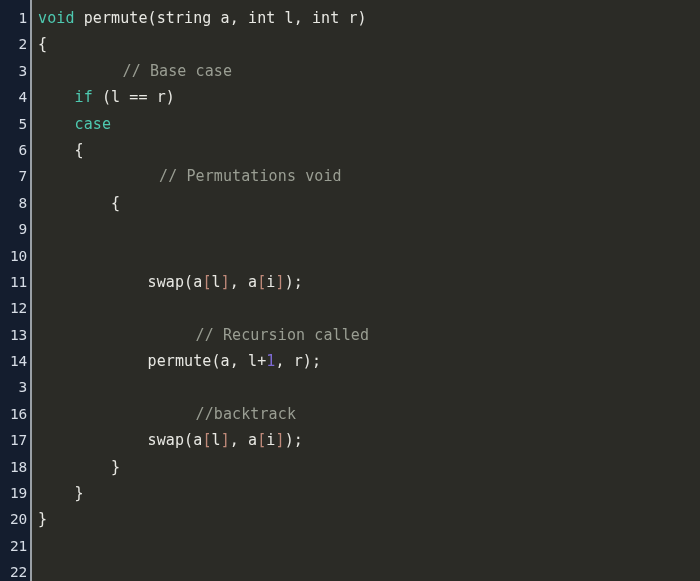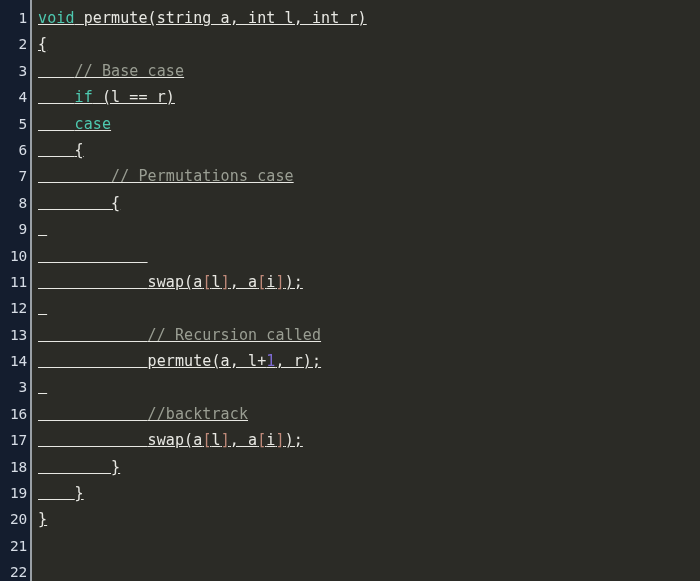--- a/index.html
+++ b/index.html
@@ -62,27 +62,26 @@
     overflow: hidden;
   }
 
   .code-line {
     height: 26.4px;
     line-height: 26.4px;
     white-space: pre;
     color: #e8e8e3;
     font-size: 15px;
     letter-spacing: 0.1px;
-    text-decoration: underline;
   }
 
   
   .tok-kw       { color: #4ec9b0; }
   .tok-plain    { color: #e8e8e3; }
-  .tok-comment  { color: #9a9e93; }
+  .tok-comment  { color: #9a9e93; margin-left: 48px; }
   .tok-number   { color: #7d6ad1; }
   .tok-bracket  { color: #c08a7a; }
   .tok-punct    { color: #e8e8e3; }
 </style>
 </head>
 <body>
 
 <div id="code-editor">
 
   <div id="gutter">
@@ -110,21 +109,21 @@
       <div class="gutter-line">22</div>
     </div>
 
   <div id="code-area">
       <div class="code-line"><span class="tok-kw">void</span><span class="tok-plain"> permute(string a, int l, int r)</span></div>
       <div class="code-line"><span class="tok-punct">{</span></div>
       <div class="code-line"><span>    </span><span class="tok-comment">// Base case</span></div>
       <div class="code-line"><span>    </span><span class="tok-kw">if</span><span class="tok-plain"> (l == r)</span></div>
       <div class="code-line"><span>    </span><span class="tok-kw">case</span></div>
       <div class="code-line"><span>    </span><span class="tok-punct">{</span></div>
-      <div class="code-line"><span>        </span><span class="tok-comment">// Permutations case</span></div>
+      <div class="code-line"><span>        </span><span class="tok-comment">// Permutations void</span></div>
       <div class="code-line"><span>        </span><span class="tok-punct">{</span></div>
       <div class="code-line">&nbsp;</div>
       <div class="code-line"><span>            </span></div>
       <div class="code-line"><span>            </span><span class="tok-plain">swap(a</span><span class="tok-bracket">[</span><span class="tok-plain">l</span><span class="tok-bracket">]</span><span class="tok-plain">, a</span><span class="tok-bracket">[</span><span class="tok-plain">i</span><span class="tok-bracket">]</span><span class="tok-plain">);</span></div>
       <div class="code-line">&nbsp;</div>
       <div class="code-line"><span>            </span><span class="tok-comment">// Recursion called</span></div>
       <div class="code-line"><span>            </span><span class="tok-plain">permute(a, l+</span><span class="tok-number">1</span><span class="tok-plain">, r);</span></div>
       <div class="code-line">&nbsp;</div>
       <div class="code-line"><span>            </span><span class="tok-comment">//backtrack</span></div>
       <div class="code-line"><span>            </span><span class="tok-plain">swap(a</span><span class="tok-bracket">[</span><span class="tok-plain">l</span><span class="tok-bracket">]</span><span class="tok-plain">, a</span><span class="tok-bracket">[</span><span class="tok-plain">i</span><span class="tok-bracket">]</span><span class="tok-plain">);</span></div>

